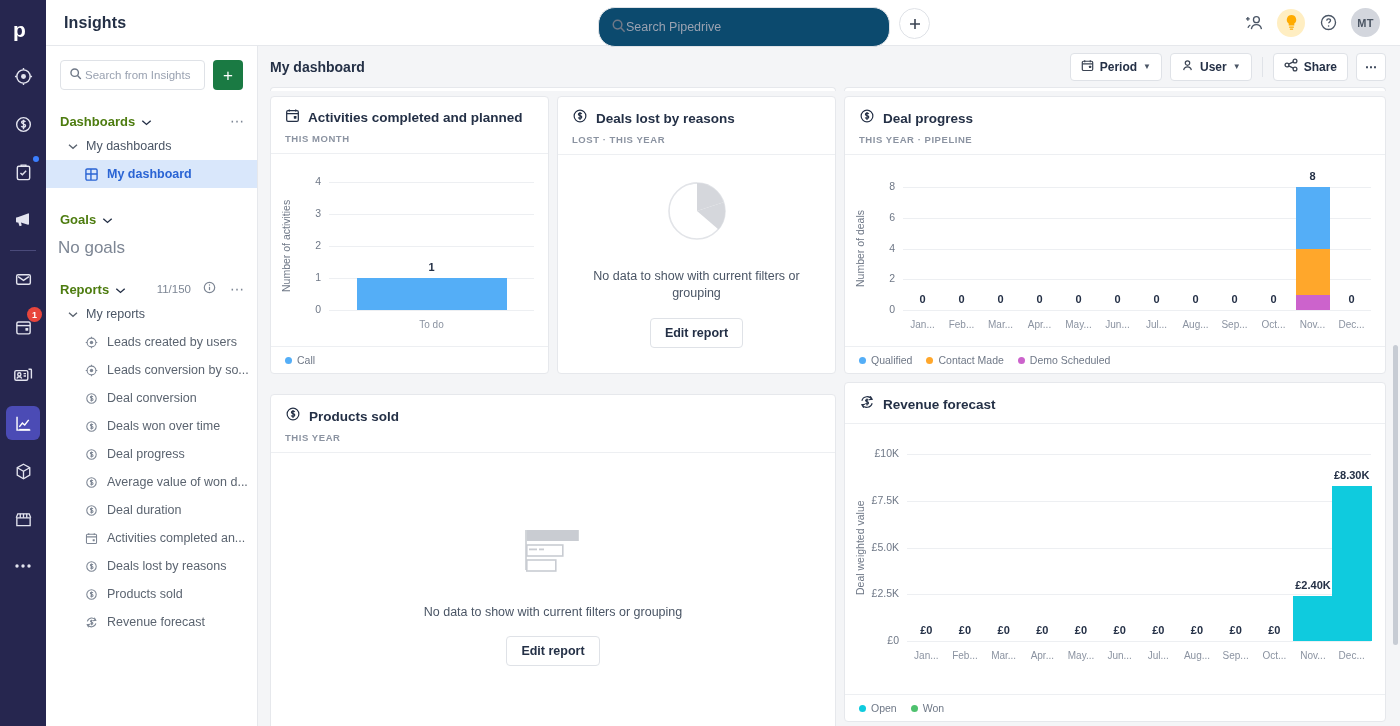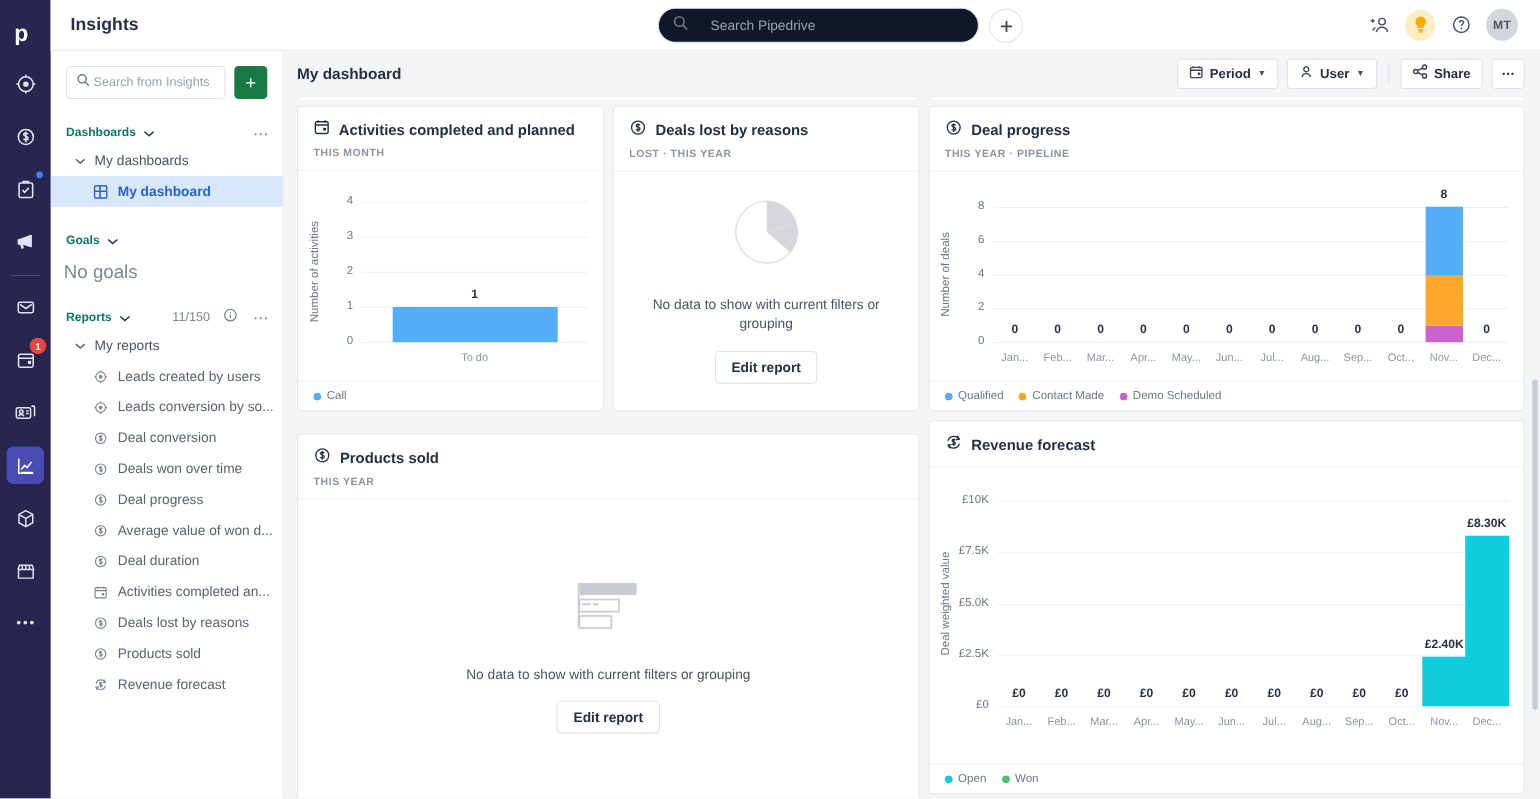--- a/index.html
+++ b/index.html
@@ -41,23 +41,23 @@
   .rail-more { margin-top: 6px; }
 
   
   .right-area { flex: 1; display: flex; flex-direction: column; min-width: 0; }
   .topbar {
     height: 46px; flex: 0 0 46px; background: #fff; display: flex;
     align-items: center; border-bottom: 1px solid #e6e8ec; position: relative;
   }
   .app-title { font-size: 16px; font-weight: bold; padding-left: 18px; letter-spacing: .1px; }
   .global-search {
-    position: absolute; left: 552px; top: 7px; width: 292px; height: 32px;
+    position: absolute; left: 552px; top: 7px; width: 292px; height: 40px;
     border: 1px solid #dfe2e7; border-radius: 17px; display: flex; align-items: center;
-    padding: 0 12px; gap: 20px; background: #0f172a; cursor: text;
+    padding: 0 12px; gap: 0; background: #0c4a6e; cursor: text;
   }
   .global-search input {
     border: none; outline: none; font-size: 12.5px; color: #8b93a1;
     font-family: "Liberation Sans", sans-serif; width: 100%; background: transparent;
   }
   .global-search input::placeholder { color: #9aa2b1; }
   .plus-circle {
     position: absolute; left: 853px; top: 8px; width: 31px; height: 31px;
     border: 1px solid #dfe2e7; border-radius: 50%; display: flex;
     align-items: center; justify-content: center; cursor: pointer; background:#fff;
@@ -93,21 +93,21 @@
   .sb-search input::placeholder { color: #9aa2b1; }
   .sb-add {
     width: 30px; height: 30px; background: #1a7a43; border-radius: 4px; color: #fff;
     display: flex; align-items: center; justify-content: center; cursor: pointer;
     font-size: 17px; line-height: 1;
   }
   .sb-section {
     display: flex; align-items: center; padding: 0 12px 0 14px; margin-top: 20px;
     height: 22px; gap: 6px;
   }
-  .sb-section-title { font-size: 11px; font-weight: bold; color: #0f766e; }
+  .sb-section-title { font-size: 13px; font-weight: bold; color: #4d7c0f; }
   .sb-count { margin-left: auto; font-size: 11.5px; color: #7d8694; }
   .sb-dots { font-size: 14px; color: #7d8694; cursor: pointer; letter-spacing:1px; line-height: 8px; }
   .sb-sub {
     display: flex; align-items: center; gap: 8px; padding: 0 14px 0 22px;
     height: 28px; font-size: 12.5px; color: #4a5565; cursor: pointer;
   }
   .sb-item {
     display: flex; align-items: center; gap: 9px; padding: 0 10px 0 38px;
     height: 28px; font-size: 12.5px; color: #5b6470; cursor: pointer;
     white-space: nowrap; overflow: hidden;

